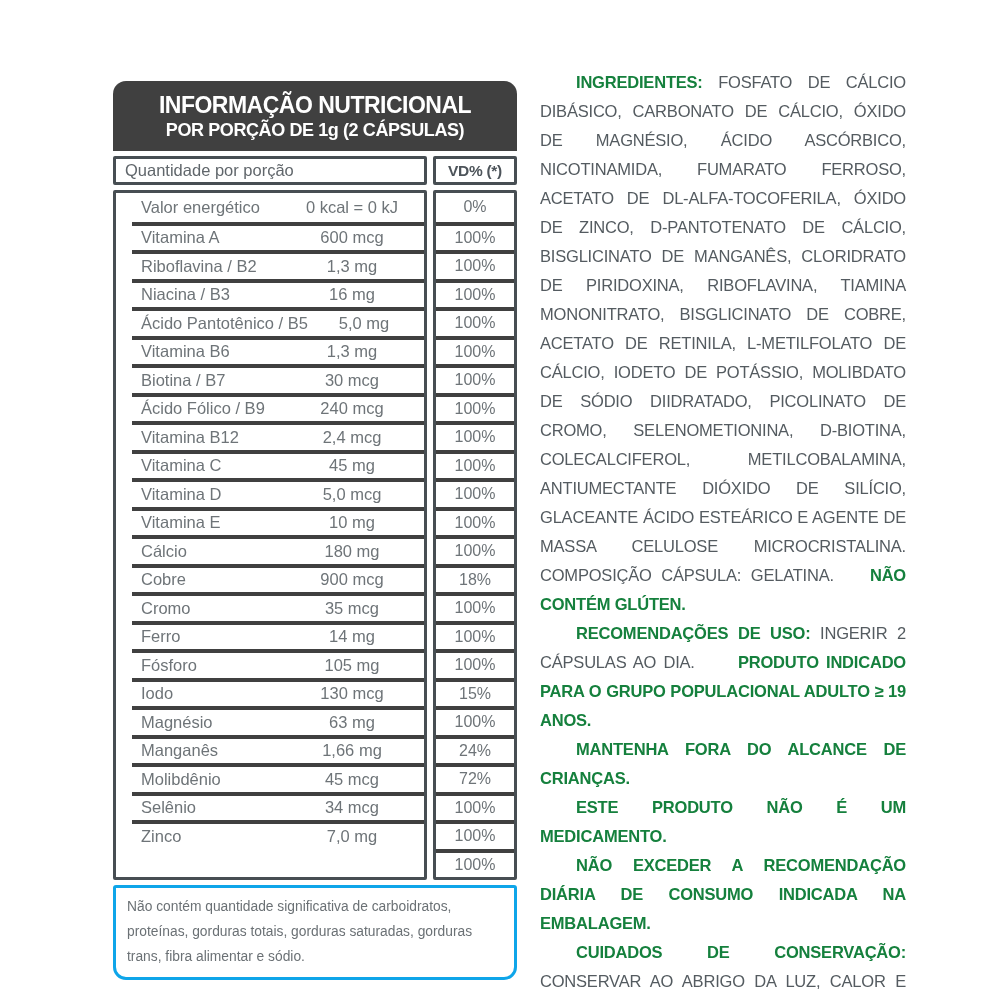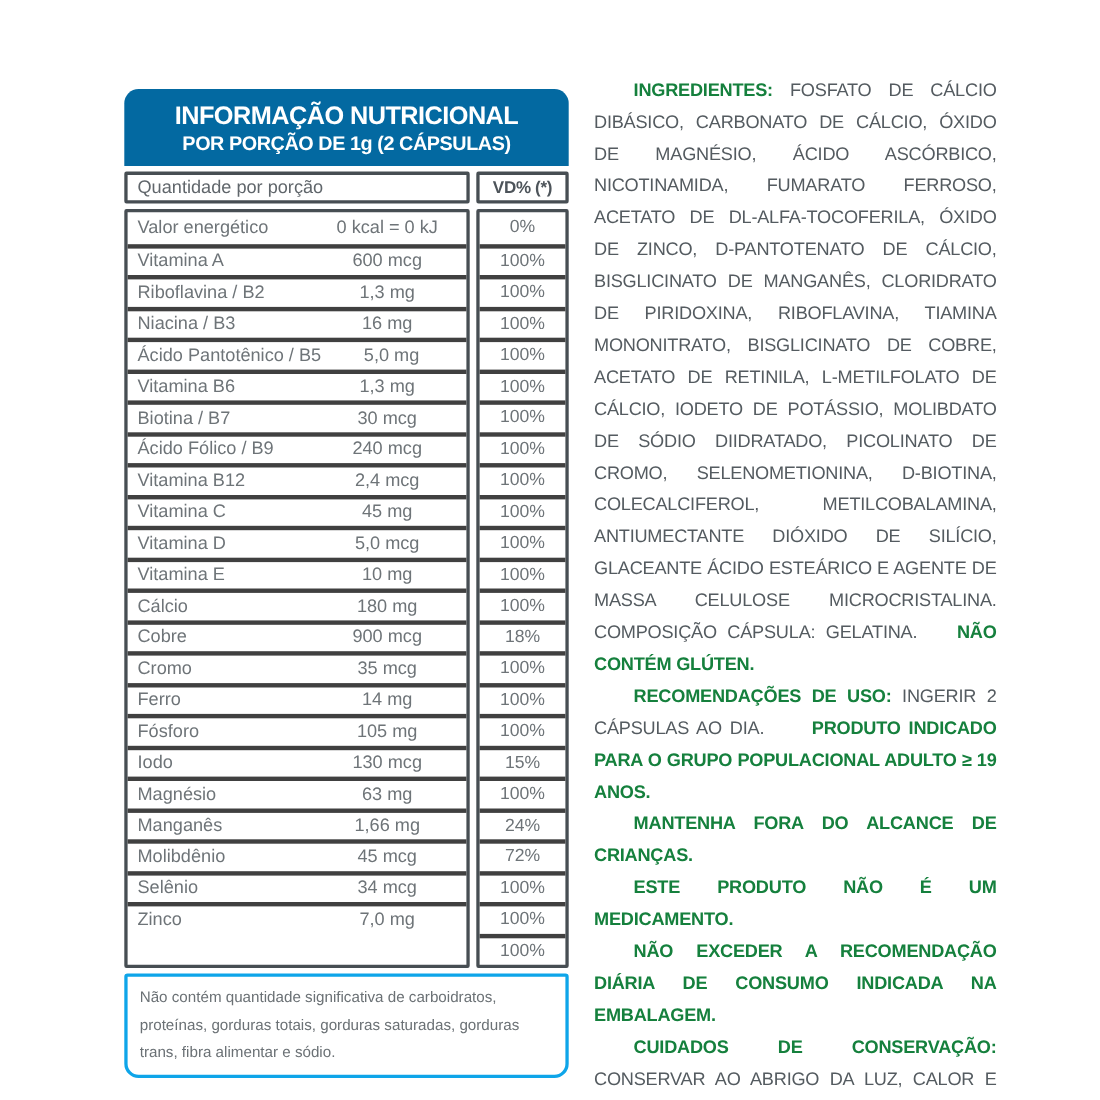--- a/index.html
+++ b/index.html
@@ -6,21 +6,21 @@
   body{
     width:1000px;height:1000px;background:#ffffff;position:relative;
     font-family:"Liberation Sans",sans-serif;
     -webkit-font-smoothing:antialiased;
   }
   
   .label{
     position:absolute;left:113px;top:81px;width:404px;
   }
   .band{
-    background:#0369a1;border-radius:13px 13px 0 0;
+    background:#404040;border-radius:13px 13px 0 0;
     height:70px;display:flex;flex-direction:column;align-items:center;justify-content:center;
     color:#ffffff;text-align:center;
   }
   .band .t1{font-size:23px;font-weight:700;letter-spacing:-0.5px;line-height:26px;}
   .band .t2{font-size:18px;font-weight:700;letter-spacing:-0.4px;line-height:22px;margin-top:1px;}
   .hdr-row{display:flex;margin-top:5px;gap:6px;}
   .hdr-left{
     width:314px;box-sizing:border-box;border:3px solid #474e53;border-radius:2px;
     height:29px;display:flex;align-items:center;padding-left:9px;
     font-size:16.5px;color:#60666b;font-weight:400;
@@ -32,21 +32,21 @@
   }
   .body-row{display:flex;margin-top:5px;gap:6px;}
   .rows-left{
     width:314px;box-sizing:border-box;border:3px solid #474e53;border-radius:2px;
   }
   .rows-right{
     width:84px;box-sizing:border-box;border:3px solid #474e53;border-radius:2px;
   }
   .nrow{
     height:28.5px;box-sizing:border-box;display:flex;align-items:center;
-    padding-left:9px;padding-right:4px;
+    padding-left:9px;padding-right:4px;margin-left:16px;
   }
   .nrow:not(:first-child),.vrow:not(:first-child){border-top:4px solid #404040;}
   .nname{font-size:16.5px;color:#6e7478;white-space:nowrap;}
   .namount{margin-left:auto;width:136px;text-align:center;font-size:16.5px;color:#6e7478;white-space:nowrap;}
   .vrow{
     height:28.5px;box-sizing:border-box;display:flex;align-items:center;justify-content:center;
     font-size:16px;color:#6e7478;
   }
   .footnote{
     margin-top:5px;box-sizing:border-box;border:3px solid #0ea5e9;border-radius:3px 3px 13px 13px;

